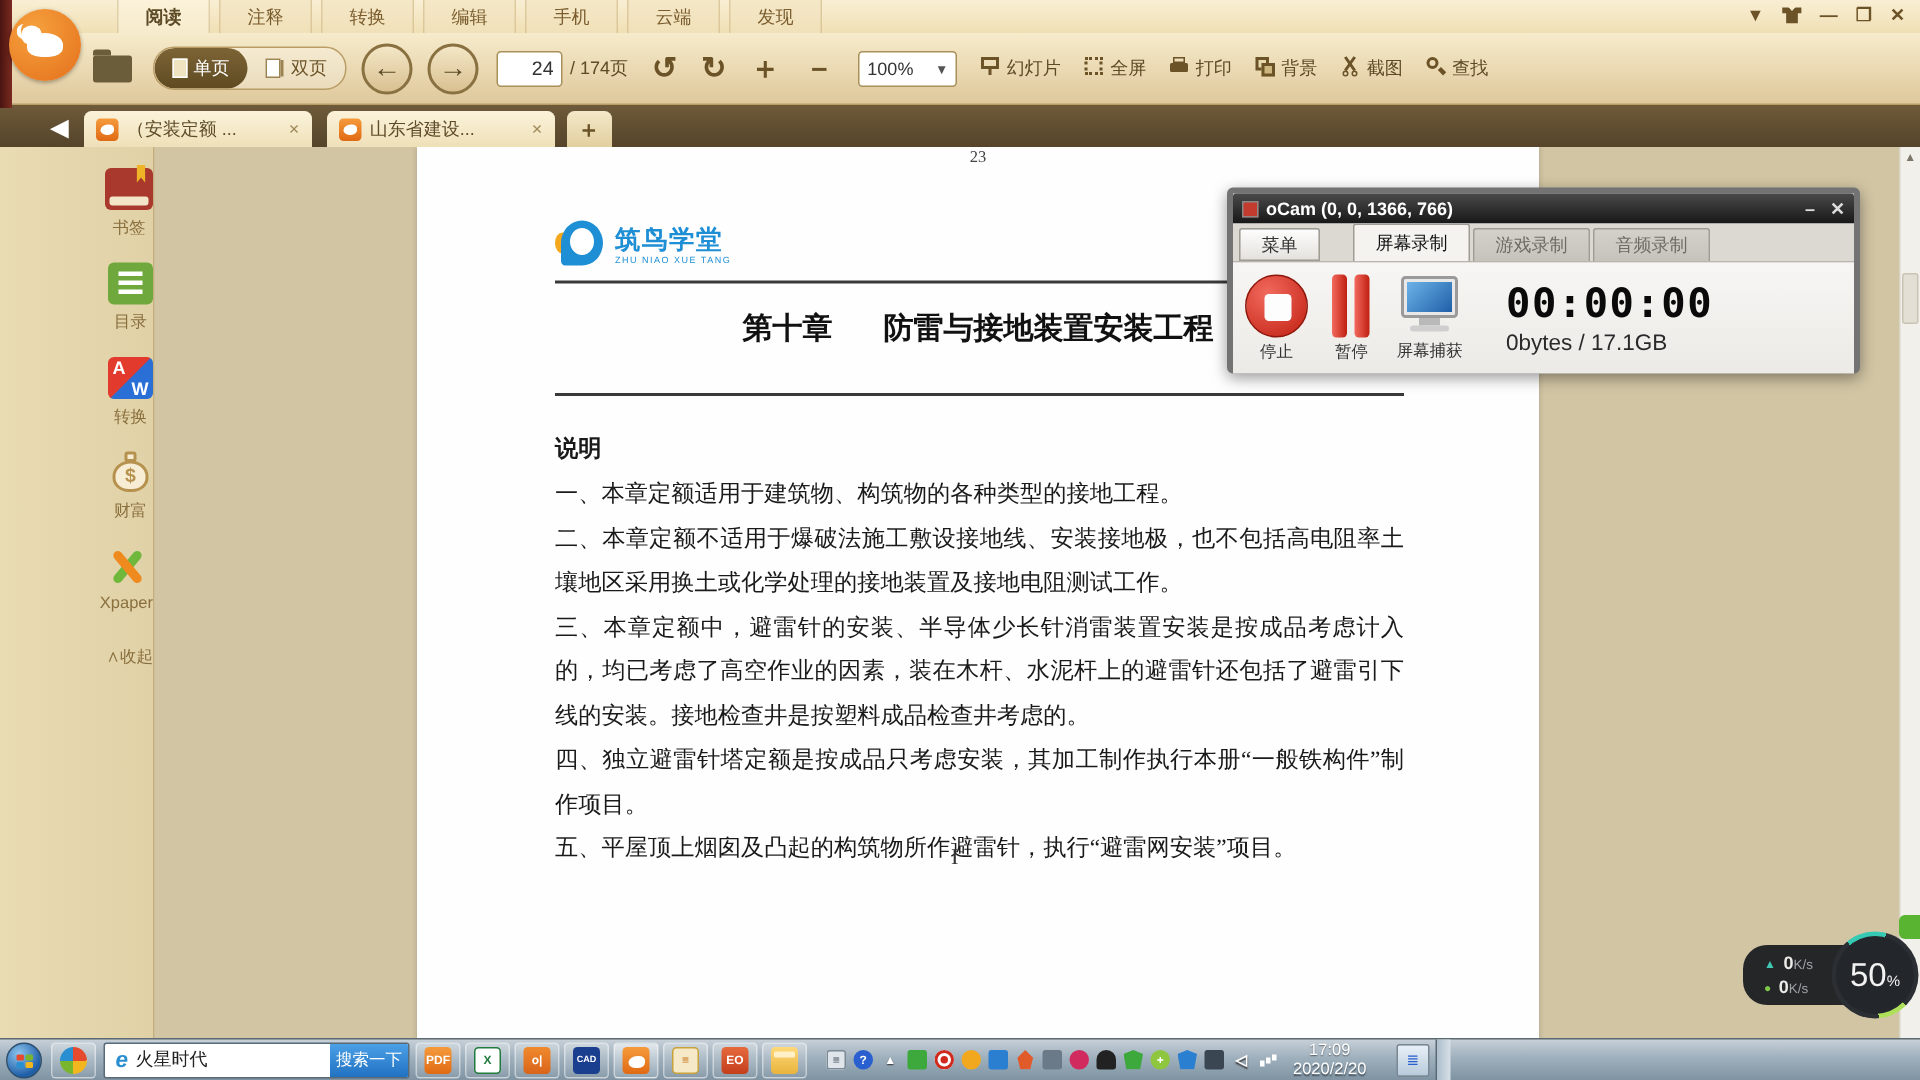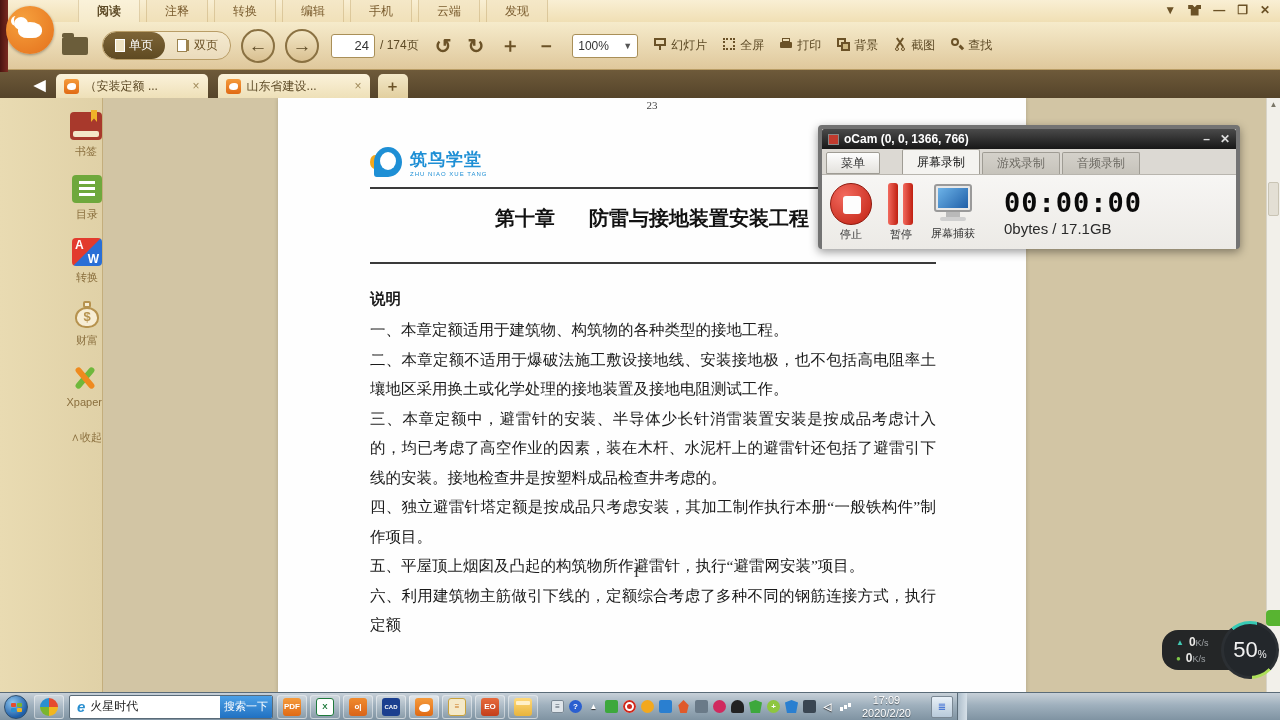--- a/index.html
+++ b/index.html
@@ -422,21 +422,20 @@
           <span>第十章</span><span class="sp"></span><span>防雷与接地装置安装工程</span>
         </div>
         <div class="divider2"></div>
         <div class="doc-body">
           <p class="heading">说明</p>
           <p>一、本章定额适用于建筑物、构筑物的各种类型的接地工程。</p>
           <p>二、本章定额不适用于爆破法施工敷设接地线、安装接地极，也不包括高电阻率土壤地区采用换土或化学处理的接地装置及接地电阻测试工作。</p>
           <p>三、本章定额中，避雷针的安装、半导体少长针消雷装置安装是按成品考虑计入的，均已考虑了高空作业的因素，装在木杆、水泥杆上的避雷针还包括了避雷引下线的安装。接地检查井是按塑料成品检查井考虑的。</p>
           <p>四、独立避雷针塔定额是按成品只考虑安装，其加工制作执行本册“一般铁构件”制作项目。</p>
           <p>五、平屋顶上烟囱及凸起的构筑物所作避雷针，执行“避雷网安装”项目。</p>
-          <p>六、利用建筑物主筋做引下线的，定额综合考虑了多种不同的钢筋连接方式，执行定额</p>
         </div>
       </div>
       <div class="caret-i">I</div>
       <div class="scrollbar">
         <div class="sb-up">▲</div>
         <div class="sb-thumb"></div>
       </div>
     </div>
   </div>
 

